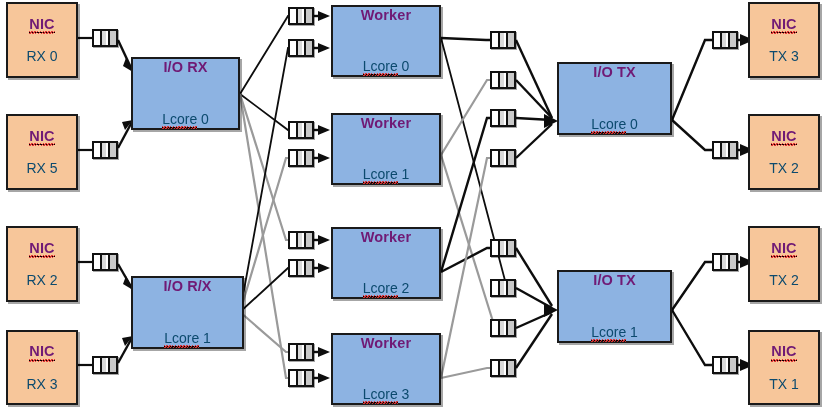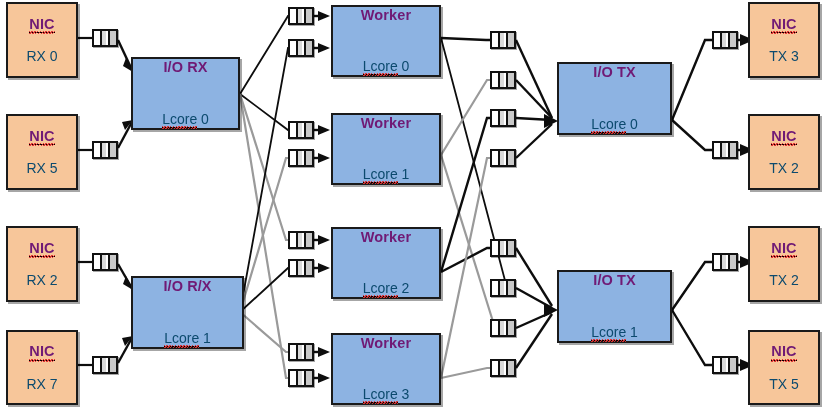--- a/index.html
+++ b/index.html
@@ -164,21 +164,21 @@
   <div class="box nic" style="left:6px;top:114px;width:72px;height:76px;">
     <div class="l1"><span class="sq ul">NIC</span></div>
     <div class="l2">RX 5</div>
   </div>
   <div class="box nic" style="left:6px;top:226px;width:72px;height:76px;">
     <div class="l1"><span class="sq ul">NIC</span></div>
     <div class="l2">RX 2</div>
   </div>
   <div class="box nic" style="left:6px;top:330px;width:72px;height:75px;">
     <div class="l1"><span class="sq ul">NIC</span></div>
-    <div class="l2">RX 7</div>
+    <div class="l2">RX 3</div>
   </div>
 
   <div class="ring" style="left:92px;top:29px;"></div>
   <div class="ring" style="left:92px;top:141px;"></div>
   <div class="ring" style="left:92px;top:253px;"></div>
   <div class="ring" style="left:92px;top:356px;"></div>
 
   <div class="box core" style="left:131px;top:57px;width:109px;height:73px;">
     <div class="l1">I/O RX</div>
     <div class="l2"><span class="sq ul">Lcore</span> <span>0</span></div>
@@ -244,16 +244,16 @@
   <div class="box nic" style="left:748px;top:114px;width:72px;height:76px;">
     <div class="l1"><span class="sq ul">NIC</span></div>
     <div class="l2">TX 2</div>
   </div>
   <div class="box nic" style="left:748px;top:226px;width:72px;height:76px;">
     <div class="l1"><span class="sq ul">NIC</span></div>
     <div class="l2">TX 2</div>
   </div>
   <div class="box nic" style="left:748px;top:330px;width:72px;height:75px;">
     <div class="l1"><span class="sq ul">NIC</span></div>
-    <div class="l2">TX 5</div>
+    <div class="l2">TX 1</div>
   </div>
 
 </div>
 
 </body></html>

